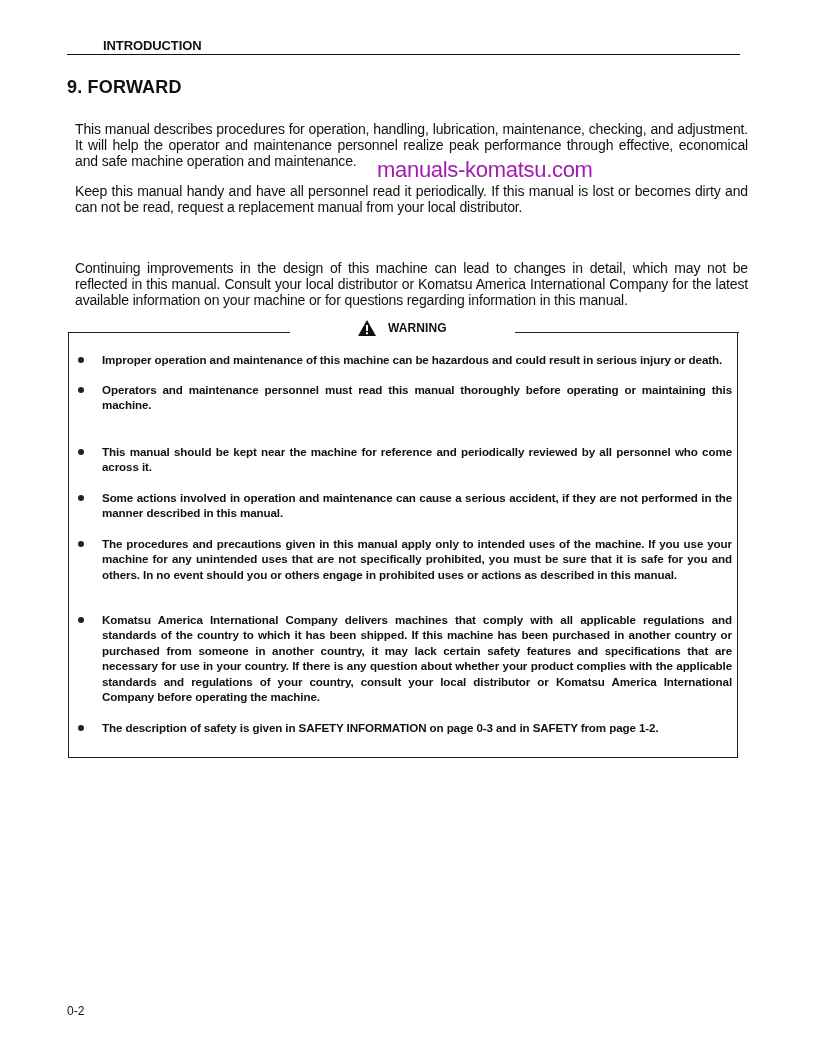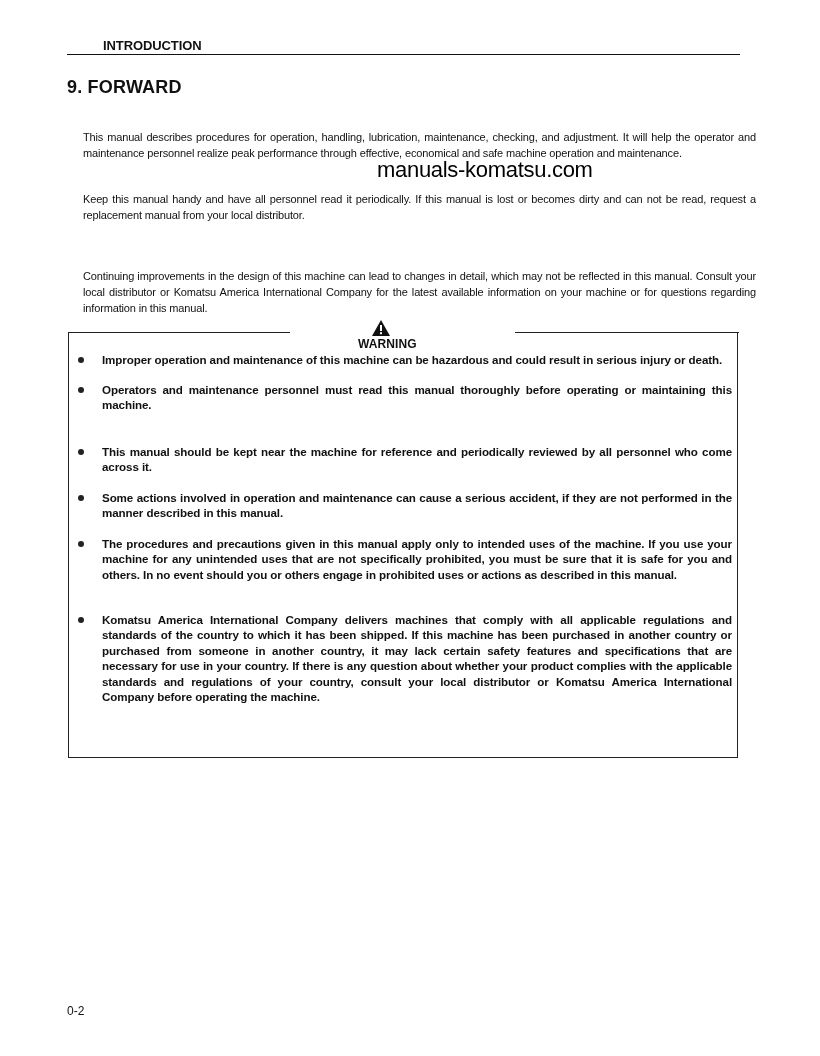--- a/index.html
+++ b/index.html
@@ -1,26 +1,26 @@
 <!DOCTYPE html>
 <html><head>
   <meta charset="utf-8">
   <style>
     html, body { margin: 0; padding: 0; background: #ffffff; }
     body { width: 820px; height: 1056px; position: relative; overflow: hidden; color: #111; font-family: "Liberation Sans", sans-serif; }
     .page { position: absolute; left: 0; top: 0; width: 820px; height: 1056px; }
     .section-header { position: absolute; left: 67px; top: 38px; width: 673px; border-bottom: 1.6px solid #111; }
     .section-header span { display: block; font-size: 13px; font-weight: bold; letter-spacing: -0.1px; padding-bottom: 1px; line-height: 15px; padding-left: 36px; }
     .title { position: absolute; left: 67px; top: 76px; font-size: 18px; font-weight: bold; letter-spacing: 0.2px; line-height: 22px; margin: 0; }
-    .para { position: absolute; left: 67px; width: 673px; font-size: 11px; line-height: 16px; text-align: justify; margin: 16px; letter-spacing: -0.15px; }
-    .watermark { position: absolute; left: 377px; top: 158px; font-size: 22px; line-height: 24px; color: #000000; letter-spacing: -0.3px; white-space: nowrap; }
+    .para { position: absolute; left: 67px; width: 673px; font-size: 14px; line-height: 16px; text-align: justify; margin: 8px; letter-spacing: -0.15px; }
+    .watermark { position: absolute; left: 377px; top: 158px; font-size: 22px; line-height: 24px; color: #a21caf; letter-spacing: -0.3px; white-space: nowrap; }
     .warning-box { position: absolute; left: 68px; top: 332px; width: 670px; height: 426px; border-left: 1.5px solid #222; border-right: 1.5px solid #222; border-bottom: 1.5px solid #222; box-sizing: border-box; }
     .warn-line-left { position: absolute; left: 68px; top: 332px; width: 222px; border-top: 1.5px solid #222; }
     .warn-line-right { position: absolute; left: 515px; top: 332px; width: 224px; border-top: 1.5px solid #222; }
-    .warn-head { position: absolute; left: 358px; top: 320px; display: flex; align-items: center; flex-direction: column; }
+    .warn-head { position: absolute; left: 358px; top: 320px; display: flex; align-items: center; }
     .warn-head .tri { width: 18px; height: 16px; margin-right: 12px; }
     .warn-head span { font-size: 12px; font-weight: bold; line-height: 16px; letter-spacing: 0.1px; }
     .bullet { position: absolute; left: 78px; width: 654px; font-size: 11.6px; font-weight: bold; line-height: 15.4px; text-align: justify; letter-spacing: -0.1px; }
     .bullet .dot { position: absolute; left: 0; top: 5px; width: 6px; height: 6px; border-radius: 50%; background: #222; }
     .bullet .txt { display: block; margin-left: 24px; }
     .page-number { position: absolute; left: 67px; top: 1004px; font-size: 12px; line-height: 14px; }
   </style>
 </head>
 <body>
 
@@ -67,15 +67,19 @@
     <span class="txt">Some actions involved in operation and maintenance can cause a serious accident, if they are not performed in the manner described in this manual.</span>
   </div>
   <div class="bullet" style="top:536px;">
     <span class="dot"></span>
     <span class="txt">The procedures and precautions given in this manual apply only to intended uses of the machine. If you use your machine for any unintended uses that are not specifically prohibited, you must be sure that it is safe for you and others. In no event should you or others engage in prohibited uses or actions as described in this manual.</span>
   </div>
   <div class="bullet" style="top:612px;">
     <span class="dot"></span>
     <span class="txt">Komatsu America International Company delivers machines that comply with all applicable regulations and standards of the country to which it has been shipped. If this machine has been purchased in another country or purchased from someone in another country, it may lack certain safety features and specifications that are necessary for use in your country. If there is any question about whether your product complies with the applicable standards and regulations of your country, consult your local distributor or Komatsu America International Company before operating the machine.</span>
   </div>
+  <div class="bullet" style="top:720px;">
+    <span class="dot"></span>
+    <span class="txt">The description of safety is given in SAFETY INFORMATION on page 0-3 and in SAFETY from page 1-2.</span>
+  </div>
 
   <div class="page-number">0-2</div>
 </div>
 
 </body></html>

